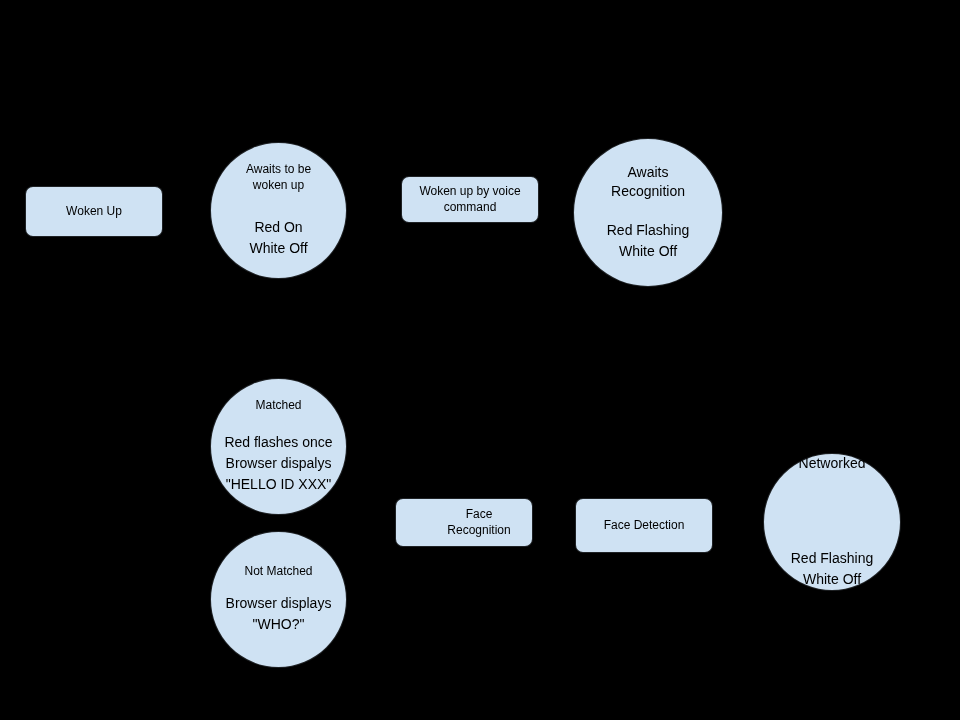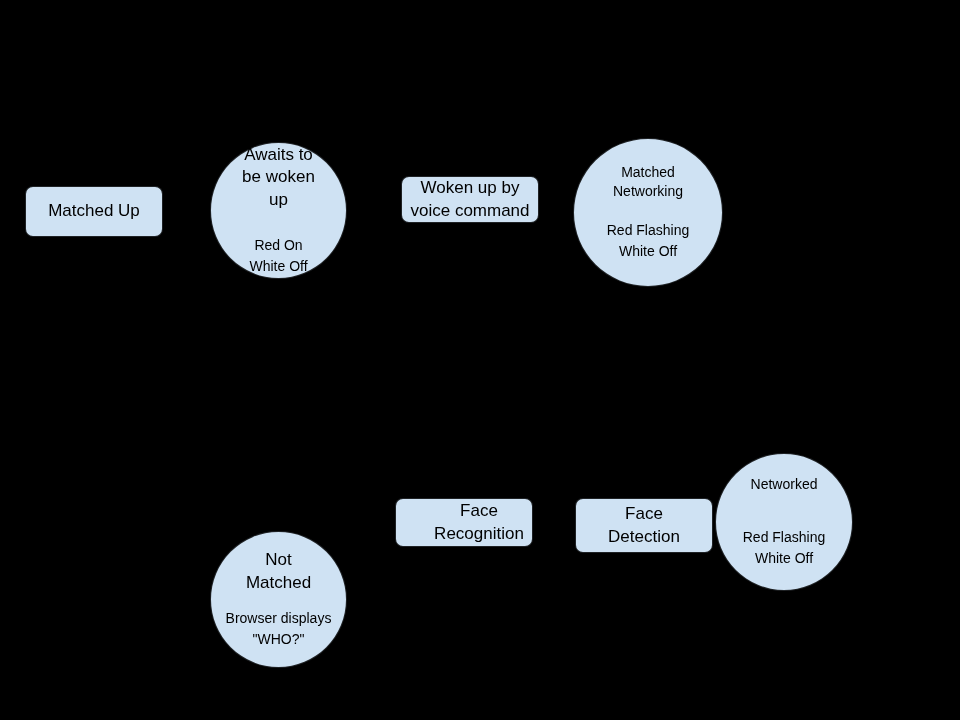--- a/index.html
+++ b/index.html
@@ -28,41 +28,41 @@
     color: var(--text);
     display: flex;
     flex-direction: column;
     align-items: center;
     justify-content: center;
     text-align: center;
   }
   .rect { border-radius: 8px; }
   .circle { border-radius: 50%; }
   .label {
-    font-size: 17px;
+    font-size: 12px;
     line-height: 1.3;
   }
   .sub {
     font-size: 14px;
     line-height: 1.5;
     white-space: pre-line;
     margin-top: 20px;
   }
 
   
   #n-powers-up        { left: 25px;  top: 186px; width: 138px; height: 51px; }
   #n-awaits-wake      { left: 210px; top: 142px; width: 137px; height: 137px; }
   #n-woken-up         { left: 395px; top: 176px; width: 138px; height: 47px; margin-left: 6px; }
   #n-awaits-networking{ left: 573px; top: 138px; width: 150px; height: 149px; }
   #n-networking       { left: 755px; top: 188px; width: 138px; height: 48px; }
   #n-matched          { left: 210px; top: 378px; width: 137px; height: 137px; }
   #n-not-matched      { left: 210px; top: 531px; width: 137px; height: 137px; }
   #n-face-recognition { left: 395px; top: 498px; width: 138px; height: 49px; padding-left: 30px; }
   #n-face-detection   { left: 575px; top: 498px; width: 138px; height: 55px; }
-  #n-networked        { left: 715px; top: 453px; width: 138px; height: 138px; }
+  #n-networked        { left: 763px; top: 453px; width: 138px; height: 138px; justify-content: space-between; }
 
   
   #n-awaits-wake .label       { width: 78px; }
   #n-awaits-networking .label { width: 100px; font-size: 14px; }
   #n-not-matched .label       { width: 74px; }
   #n-face-recognition .label  { width: 92px; }
   #n-face-detection .label    { width: 82px; }
   #n-networked .label         { font-size: 14px; }
 
   
@@ -70,40 +70,46 @@
   #n-matched .sub      { margin-top: 18px; }
   #n-not-matched .sub  { margin-top: 14px; }
   #n-networked .sub    { margin-top: 34px; }
 </style>
 </head>
 <body>
 
 <div class="canvas">
 
   <div class="node rect" id="n-powers-up">
-    <div class="label">Matched Up</div>
+    <div class="label">Woken Up</div>
   </div>
 
   <div class="node circle" id="n-awaits-wake">
     <div class="label">Awaits to be woken up</div>
     <div class="sub">Red On
 White Off</div>
   </div>
 
   <div class="node rect" id="n-woken-up">
     <div class="label">Woken up by voice command</div>
   </div>
 
   <div class="node circle" id="n-awaits-networking">
-    <div class="label">Matched Networking</div>
+    <div class="label">Awaits Recognition</div>
     <div class="sub">Red Flashing
 White Off</div>
   </div>
 
 
+  <div class="node circle" id="n-matched">
+    <div class="label">Matched</div>
+    <div class="sub">Red flashes once
+Browser dispalys
+"HELLO ID XXX"</div>
+  </div>
 
   <div class="node circle" id="n-not-matched">
     <div class="label">Not Matched</div>
     <div class="sub">Browser displays
 "WHO?"</div>
   </div>
 
   <div class="node rect" id="n-face-recognition">
     <div class="label">Face Recognition</div>
   </div>

